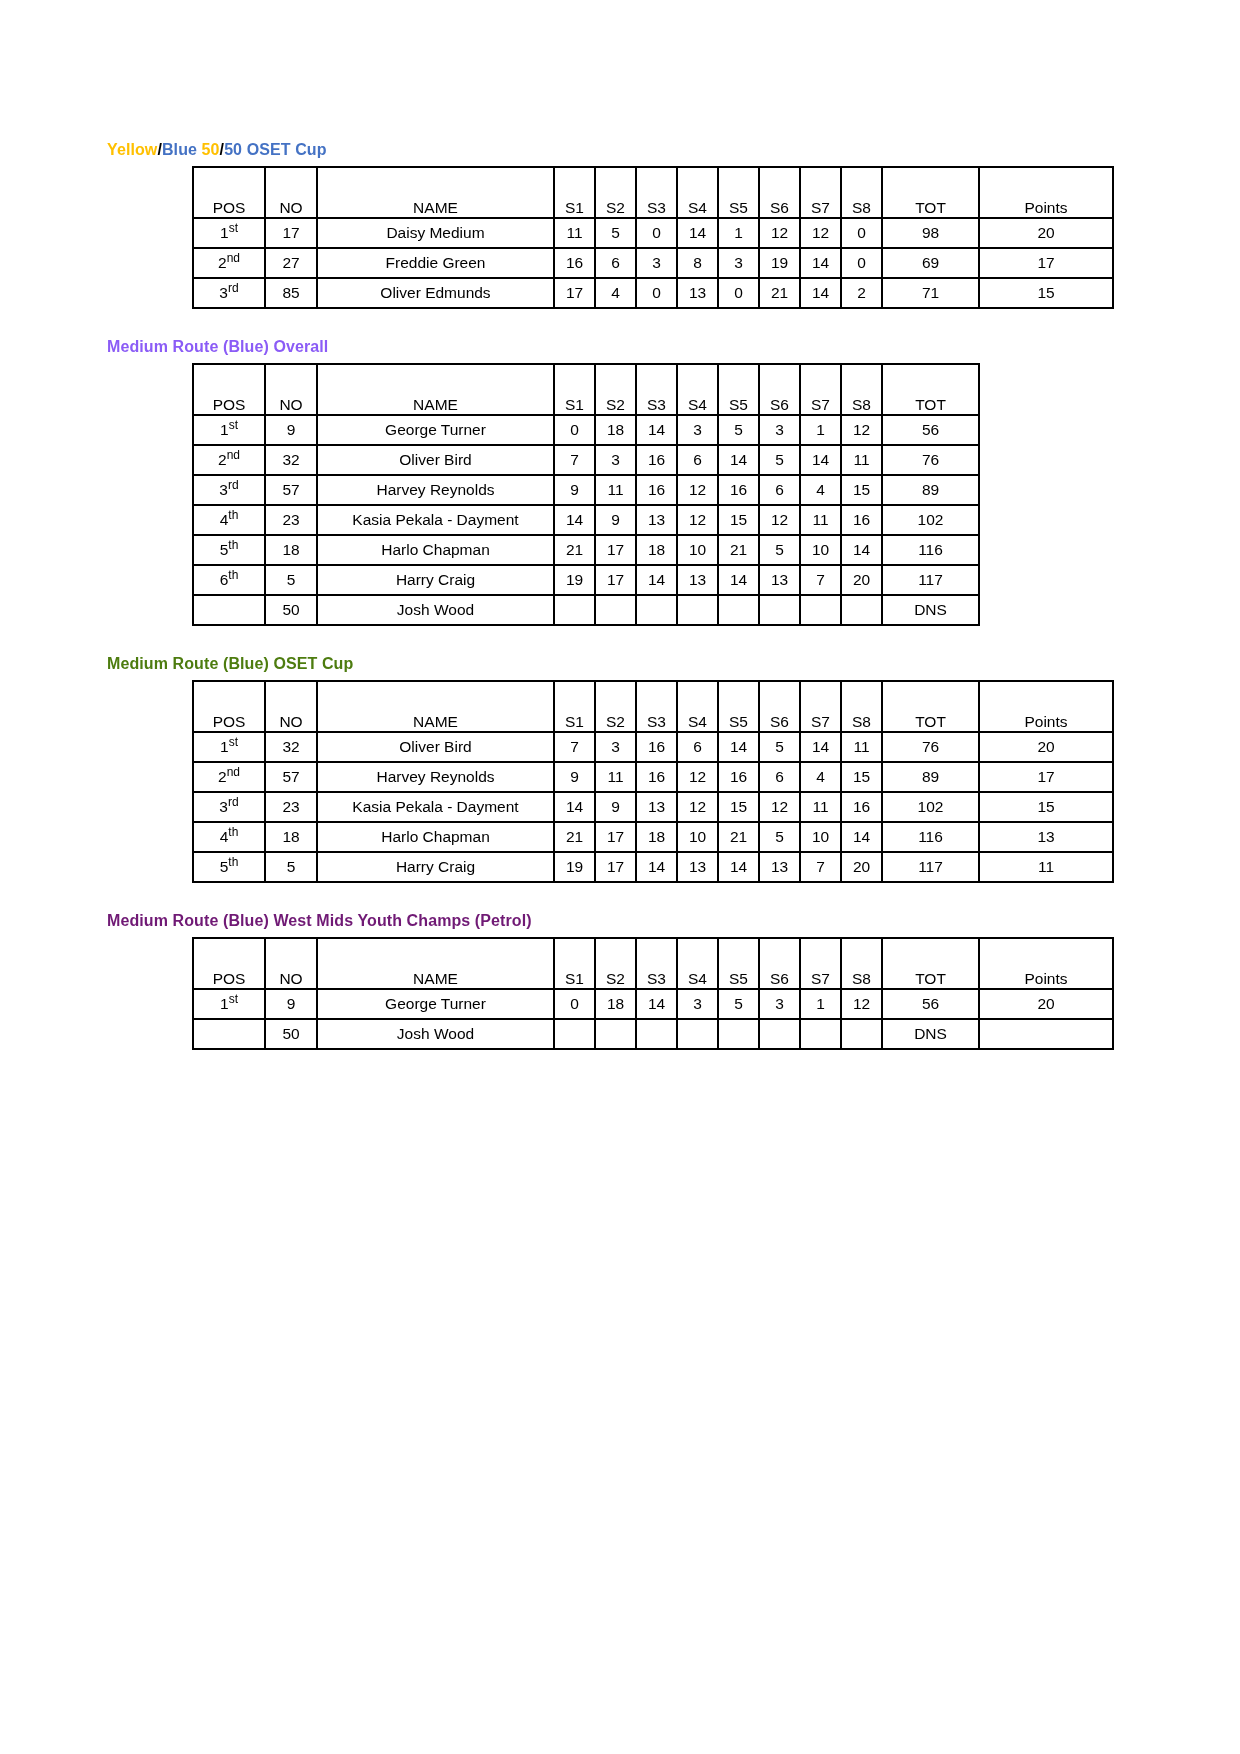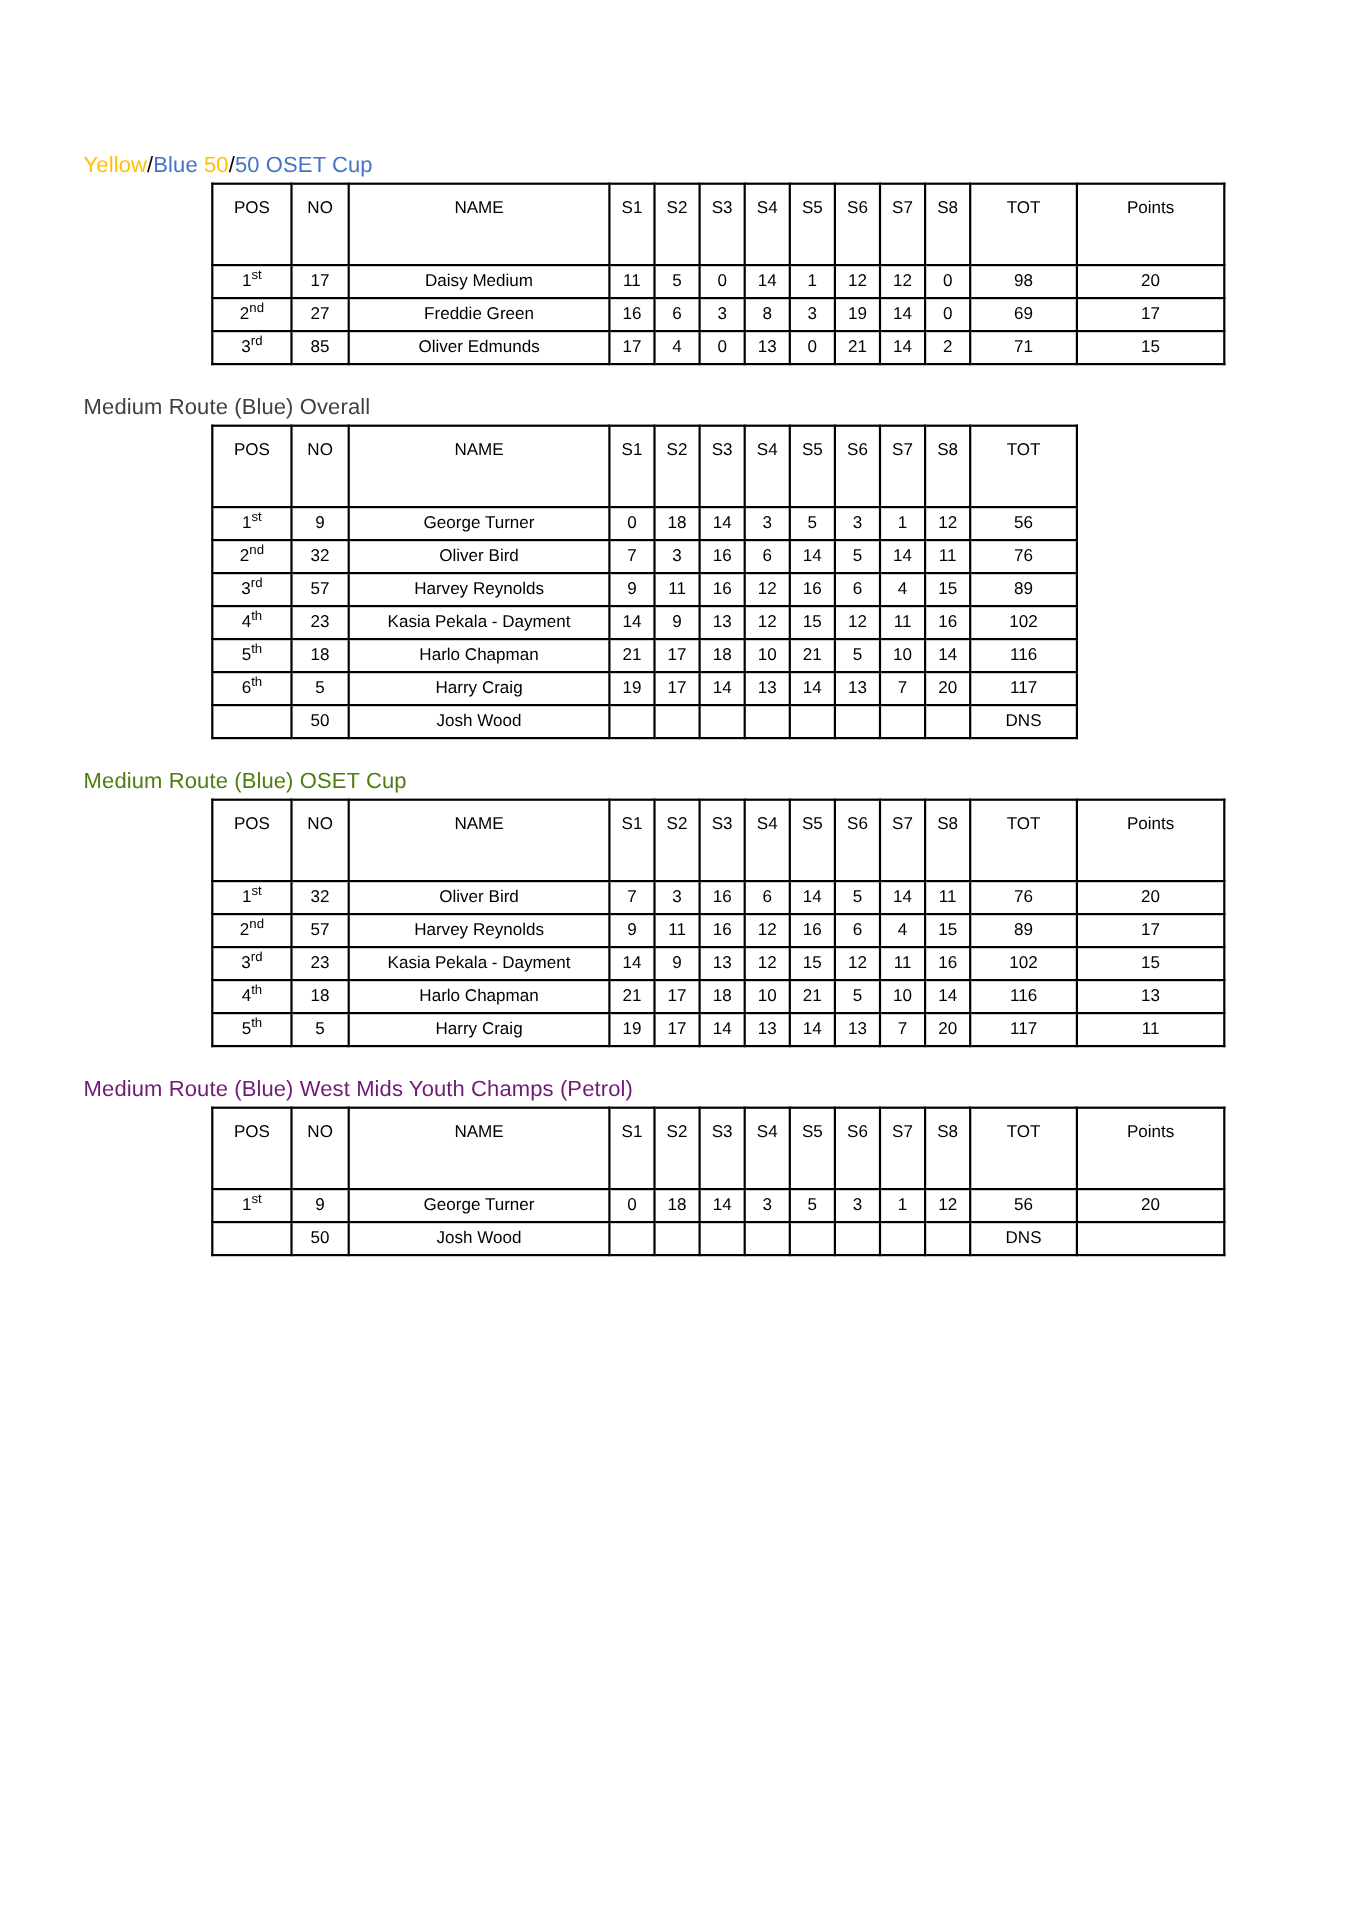--- a/index.html
+++ b/index.html
@@ -9,45 +9,45 @@
     position: relative;
     width: 1240px;
     height: 1754px;
     background: #ffffff;
     overflow: hidden;
     padding-top: 139px;
   }
   .section { margin-bottom: 0; }
   .section + .section { margin-top: 27px; }
   .heading {
-    margin-left: 76px;
-    font-size: 20px;
-    font-weight: normal;
+    margin-left: 107px;
+    font-size: 16px;
+    font-weight: bold;
     line-height: 22px;
     margin-bottom: 5px;
     letter-spacing: 0.1px;
   }
   table.results {
     border-collapse: collapse;
     margin-left: 192px;
     table-layout: fixed;
     font-size: 15.5px;
     color: #000;
   }
   table.results th, table.results td {
     border: 2px solid #000;
     text-align: center;
     font-weight: normal;
     overflow: hidden;
     white-space: nowrap;
   }
   table.results thead th {
-    height: 74px;
+    height: 41px;
     vertical-align: top;
-    padding-top: 13px;
+    padding-top: 31px;
     font-size: 15.5px;
   }
   table.results tbody td {
     height: 30px;
     vertical-align: middle;
   }
   sup.ord {
     font-size: 12px;
     vertical-align: super;
     line-height: 0;
@@ -136,21 +136,21 @@
             <td>21</td>
             <td>14</td>
             <td>2</td>
             <td>71</td>
             <td>15</td>
           </tr>
         </tbody>
       </table>
     </div>
     <div class="section">
-      <div class="heading"><span style="color: #404040;">Medium Route (Blue) Overall</span></div>
+      <div class="heading"><span style="color: #8b5cf6;">Medium Route (Blue) Overall</span></div>
       <table class="results">
         <colgroup>
           <col style="width: 72px;">
           <col style="width: 52px;">
           <col style="width: 237px;">
           <col style="width: 41px;">
           <col style="width: 41px;">
           <col style="width: 41px;">
           <col style="width: 41px;">
           <col style="width: 41px;">

